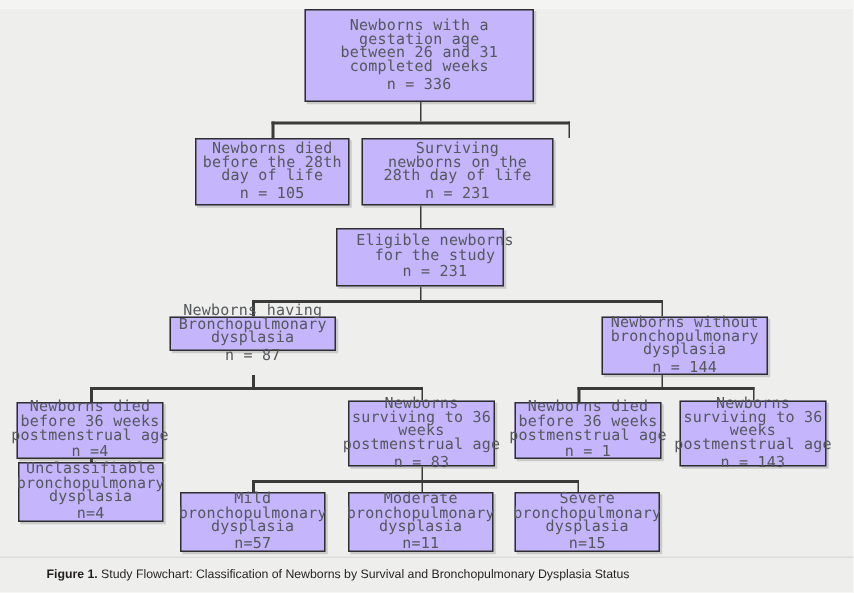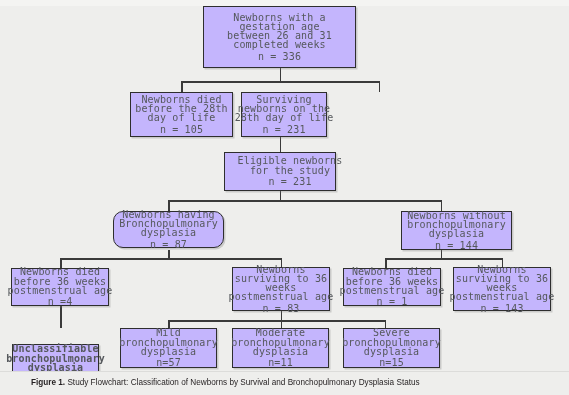--- a/index.html
+++ b/index.html
@@ -126,34 +126,34 @@
       <span class="n">n = 336</span>
     </div>
 
     <div class="node" style="left:130px; top:92px; width:103px; height:45px;">
       <span class="ln">Newborns died</span>
       <span class="ln">before the 28th</span>
       <span class="ln">day of life</span>
       <span class="n">n = 105</span>
     </div>
 
-    <div class="node" style="left:241px; top:92px; width:86px; height:45px;">
+    <div class="node" style="left:241px; top:92px; width:128px; height:45px;">
       <span class="ln">Surviving</span>
       <span class="ln">newborns on the</span>
       <span class="ln">28th day of life</span>
       <span class="n">n = 231</span>
     </div>
 
     <div class="node" style="left:224px; top:152px; width:112px; height:39px;padding-left:23px;">
       <span class="ln">Eligible newborns</span>
       <span class="ln">for the study</span>
       <span class="n">n = 231</span>
     </div>
 
-    <div class="node" style="left:113px; top:211px; width:111px; height:37px;border-radius:10px;">
+    <div class="node" style="left:113px; top:211px; width:111px; height:23px;">
       <span class="ln">Newborns having</span>
       <span class="ln">Bronchopulmonary</span>
       <span class="ln">dysplasia</span>
       <span class="n">n = 87</span>
     </div>
 
     <div class="node" style="left:385px; top:211px; width:111px; height:39px;margin-left:16px;">
       <span class="ln">Newborns without</span>
       <span class="ln">bronchopulmonary</span>
       <span class="ln">dysplasia</span>
@@ -183,21 +183,21 @@
     </div>
 
     <div class="node" style="left:453px; top:267px; width:98px; height:44px;">
       <span class="ln">Newborns</span>
       <span class="ln">surviving to 36</span>
       <span class="ln">weeks</span>
       <span class="ln">postmenstrual age</span>
       <span class="n">n = 143</span>
     </div>
 
-    <div class="node" style="left:12px; top:344px; width:87px; height:40px;font-weight:bold;">
+    <div class="node" style="left:12px; top:308px; width:97px; height:40px;">
       <span class="ln">Unclassifiable</span>
       <span class="ln">bronchopulmonary</span>
       <span class="ln">dysplasia</span>
       <span class="n">n=4</span>
     </div>
 
     <div class="node" style="left:120px; top:328px; width:97px; height:40px;align-items:center;">
       <span class="ln">Mild</span>
       <span class="ln">bronchopulmonary</span>
       <span class="ln">dysplasia</span>

